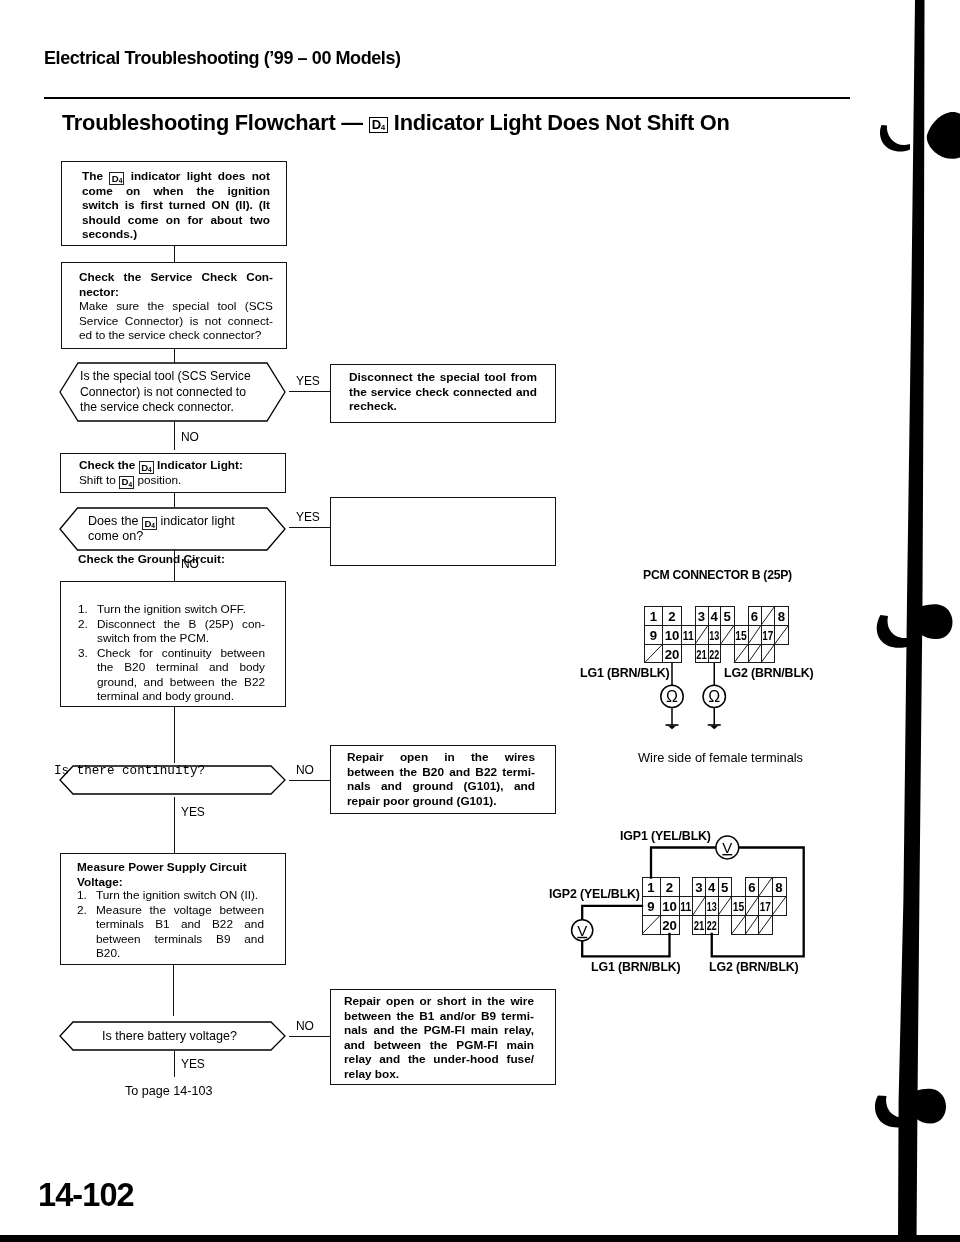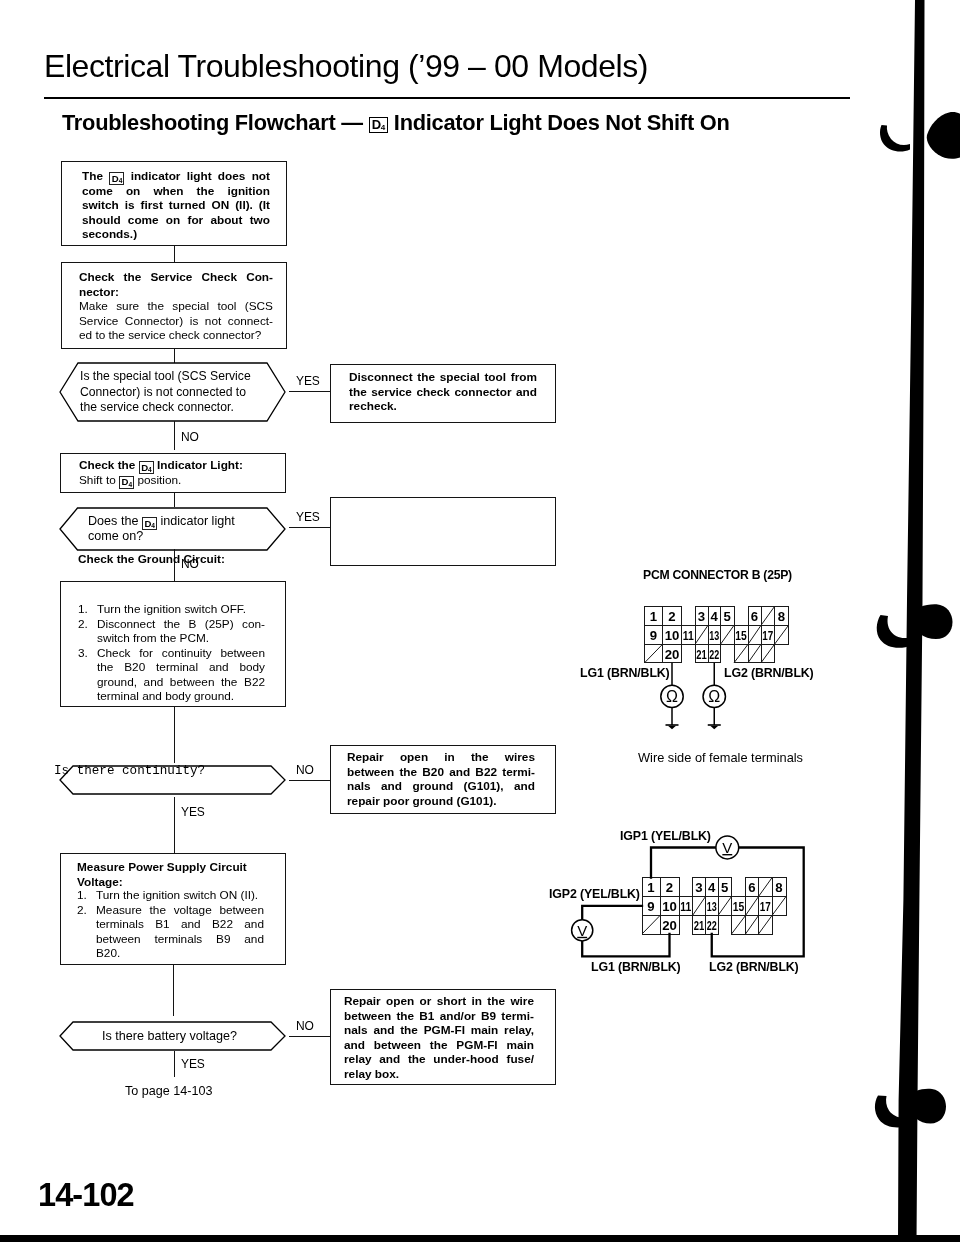--- a/index.html
+++ b/index.html
@@ -2,21 +2,21 @@
 <html><head>
 <meta charset="utf-8">
 <title>Electrical Troubleshooting</title>
 <style>
   html,body{margin:0;padding:0;background:#fff;}
   body{width:960px;height:1242px;font-family:"Liberation Sans",sans-serif;color:#000;overflow:hidden;-webkit-font-smoothing:antialiased;}
   #page{position:relative;width:960px;height:1242px;background:#fff;will-change:transform;}
   .abs{position:absolute;}
 
   
-  #doc-title{left:44px;top:48px;font-size:32px;font-weight:normal;letter-spacing:-0.42px;white-space:nowrap;}
+  #doc-title{left:44px;top:48px;font-size:18px;font-weight:bold;letter-spacing:-0.42px;white-space:nowrap;}
   #hrule{left:44px;top:97px;width:806px;height:2px;background:#000;}
   #sec-title{left:62px;top:110px;font-size:21.8px;font-weight:bold;white-space:nowrap;letter-spacing:-0.25px;}
 
   
   .d4{display:inline-block;border:1.4px solid #000;padding:0.5px 2px 1px 2px;font-weight:bold;line-height:1;position:relative;top:-1px;}
   .d4 i{font-style:normal;}
   .d4 s{text-decoration:none;font-size:0.62em;position:relative;top:0.12em;}
   .d4s{display:inline-block;border:0.9px solid #222;padding:0.5px 1px 0.5px 1.5px;font-weight:bold;font-size:9.6px;line-height:1.08;position:relative;top:1.5px;letter-spacing:0;}
   .d4s i{font-style:normal;}
   .d4s s{text-decoration:none;font-size:6.6px;position:relative;top:1.2px;}
@@ -87,21 +87,21 @@
     <span class="jline">the service check connector.</span>
   </div>
   <div class="hline" style="left:289px;top:391px;width:41px;"></div>
   <div class="lbl" style="left:296px;top:374px;">YES</div>
   <div class="vline" style="left:174px;top:421px;height:29px;"></div>
   <div class="lbl" style="left:181px;top:430px;">NO</div>
 
   <div class="fbox" style="left:330px;top:364px;width:226px;height:59px;"></div>
   <div class="ftxt b" style="left:349px;top:370px;width:188px;">
     <span class="jline" style="text-align:justify;text-align-last:justify">Disconnect the special tool from</span>
-    <span class="jline" style="text-align:justify;text-align-last:justify">the service check connector and</span>
+    <span class="jline" style="text-align:justify;text-align-last:justify">the service check connected and</span>
     <span class="jline">recheck.</span>
   </div>
 
   <div class="fbox" style="left:60px;top:453px;width:226px;height:40px;"></div>
   <div class="ftxt" style="left:79px;top:458px;width:200px;">
     <span class="jline"><b>Check the</b> <span class="d4s"><i>D</i><s>4</s></span> <b>Indicator Light:</b></span>
     <span class="jline"><span>Shift to</span> <span class="d4s"><i>D</i><s>4</s></span> <span>position.</span></span>
   </div>
   <div class="vline" style="left:174px;top:493px;height:14px;"></div>
 

